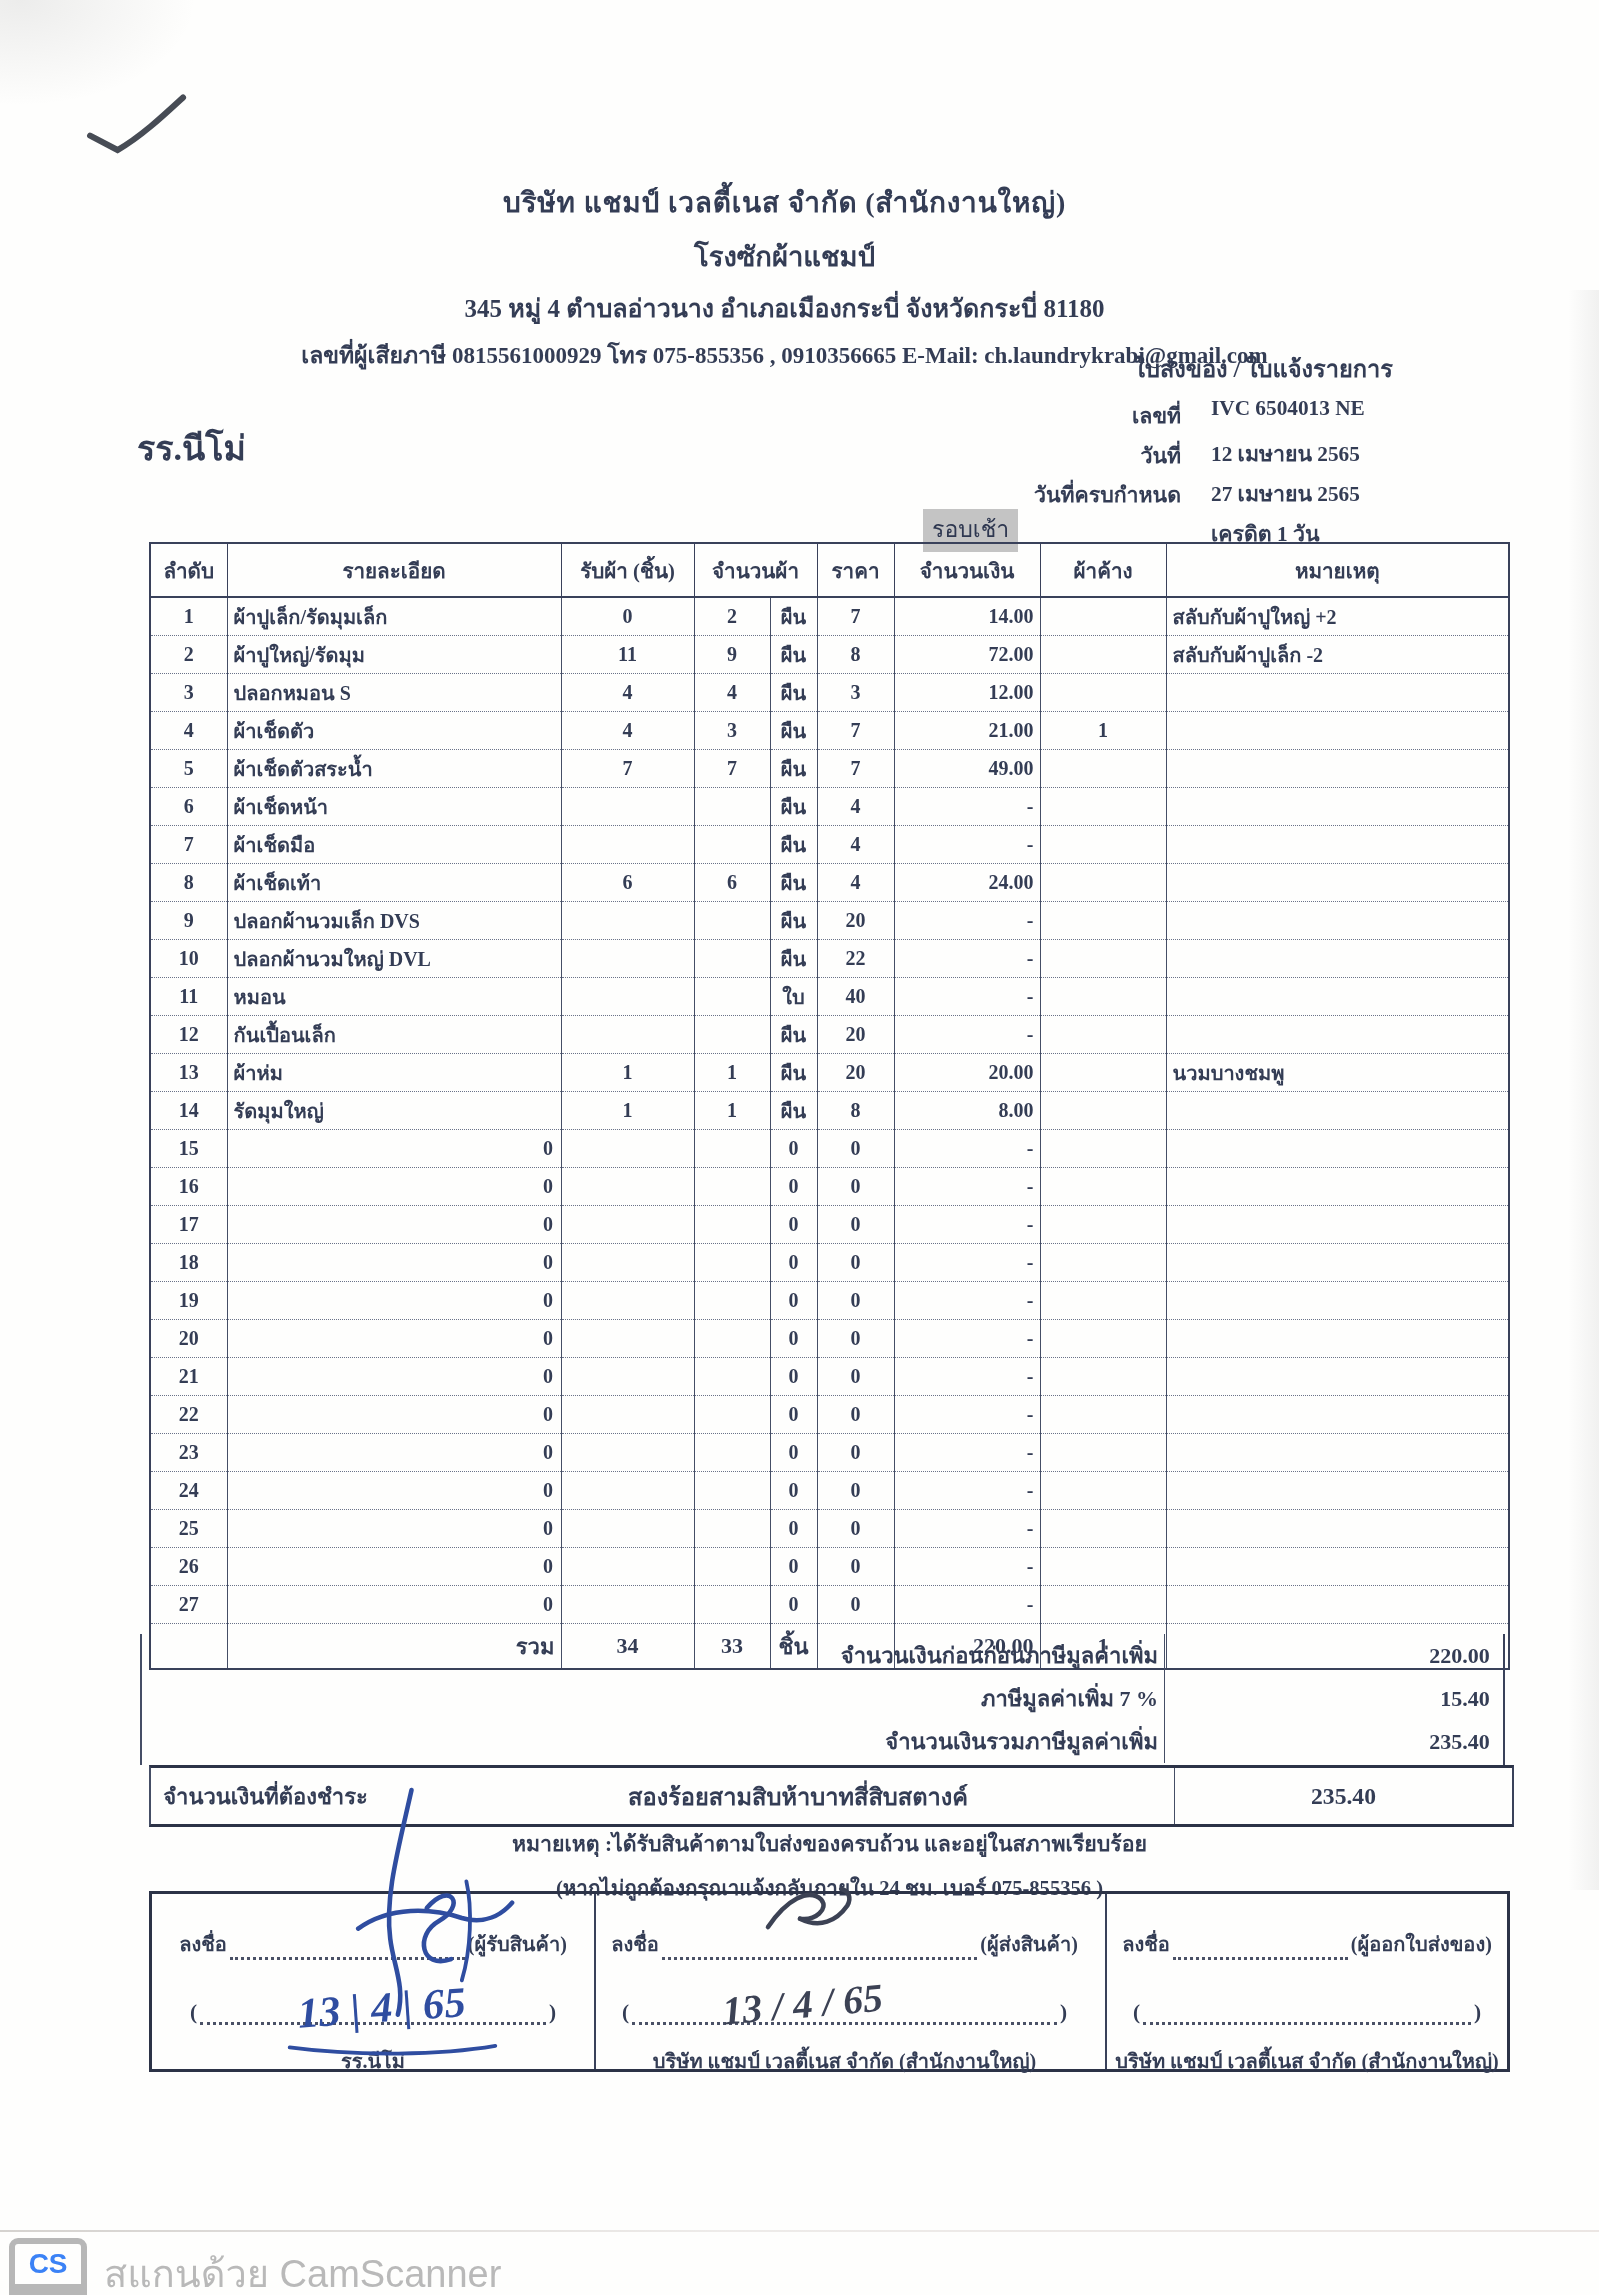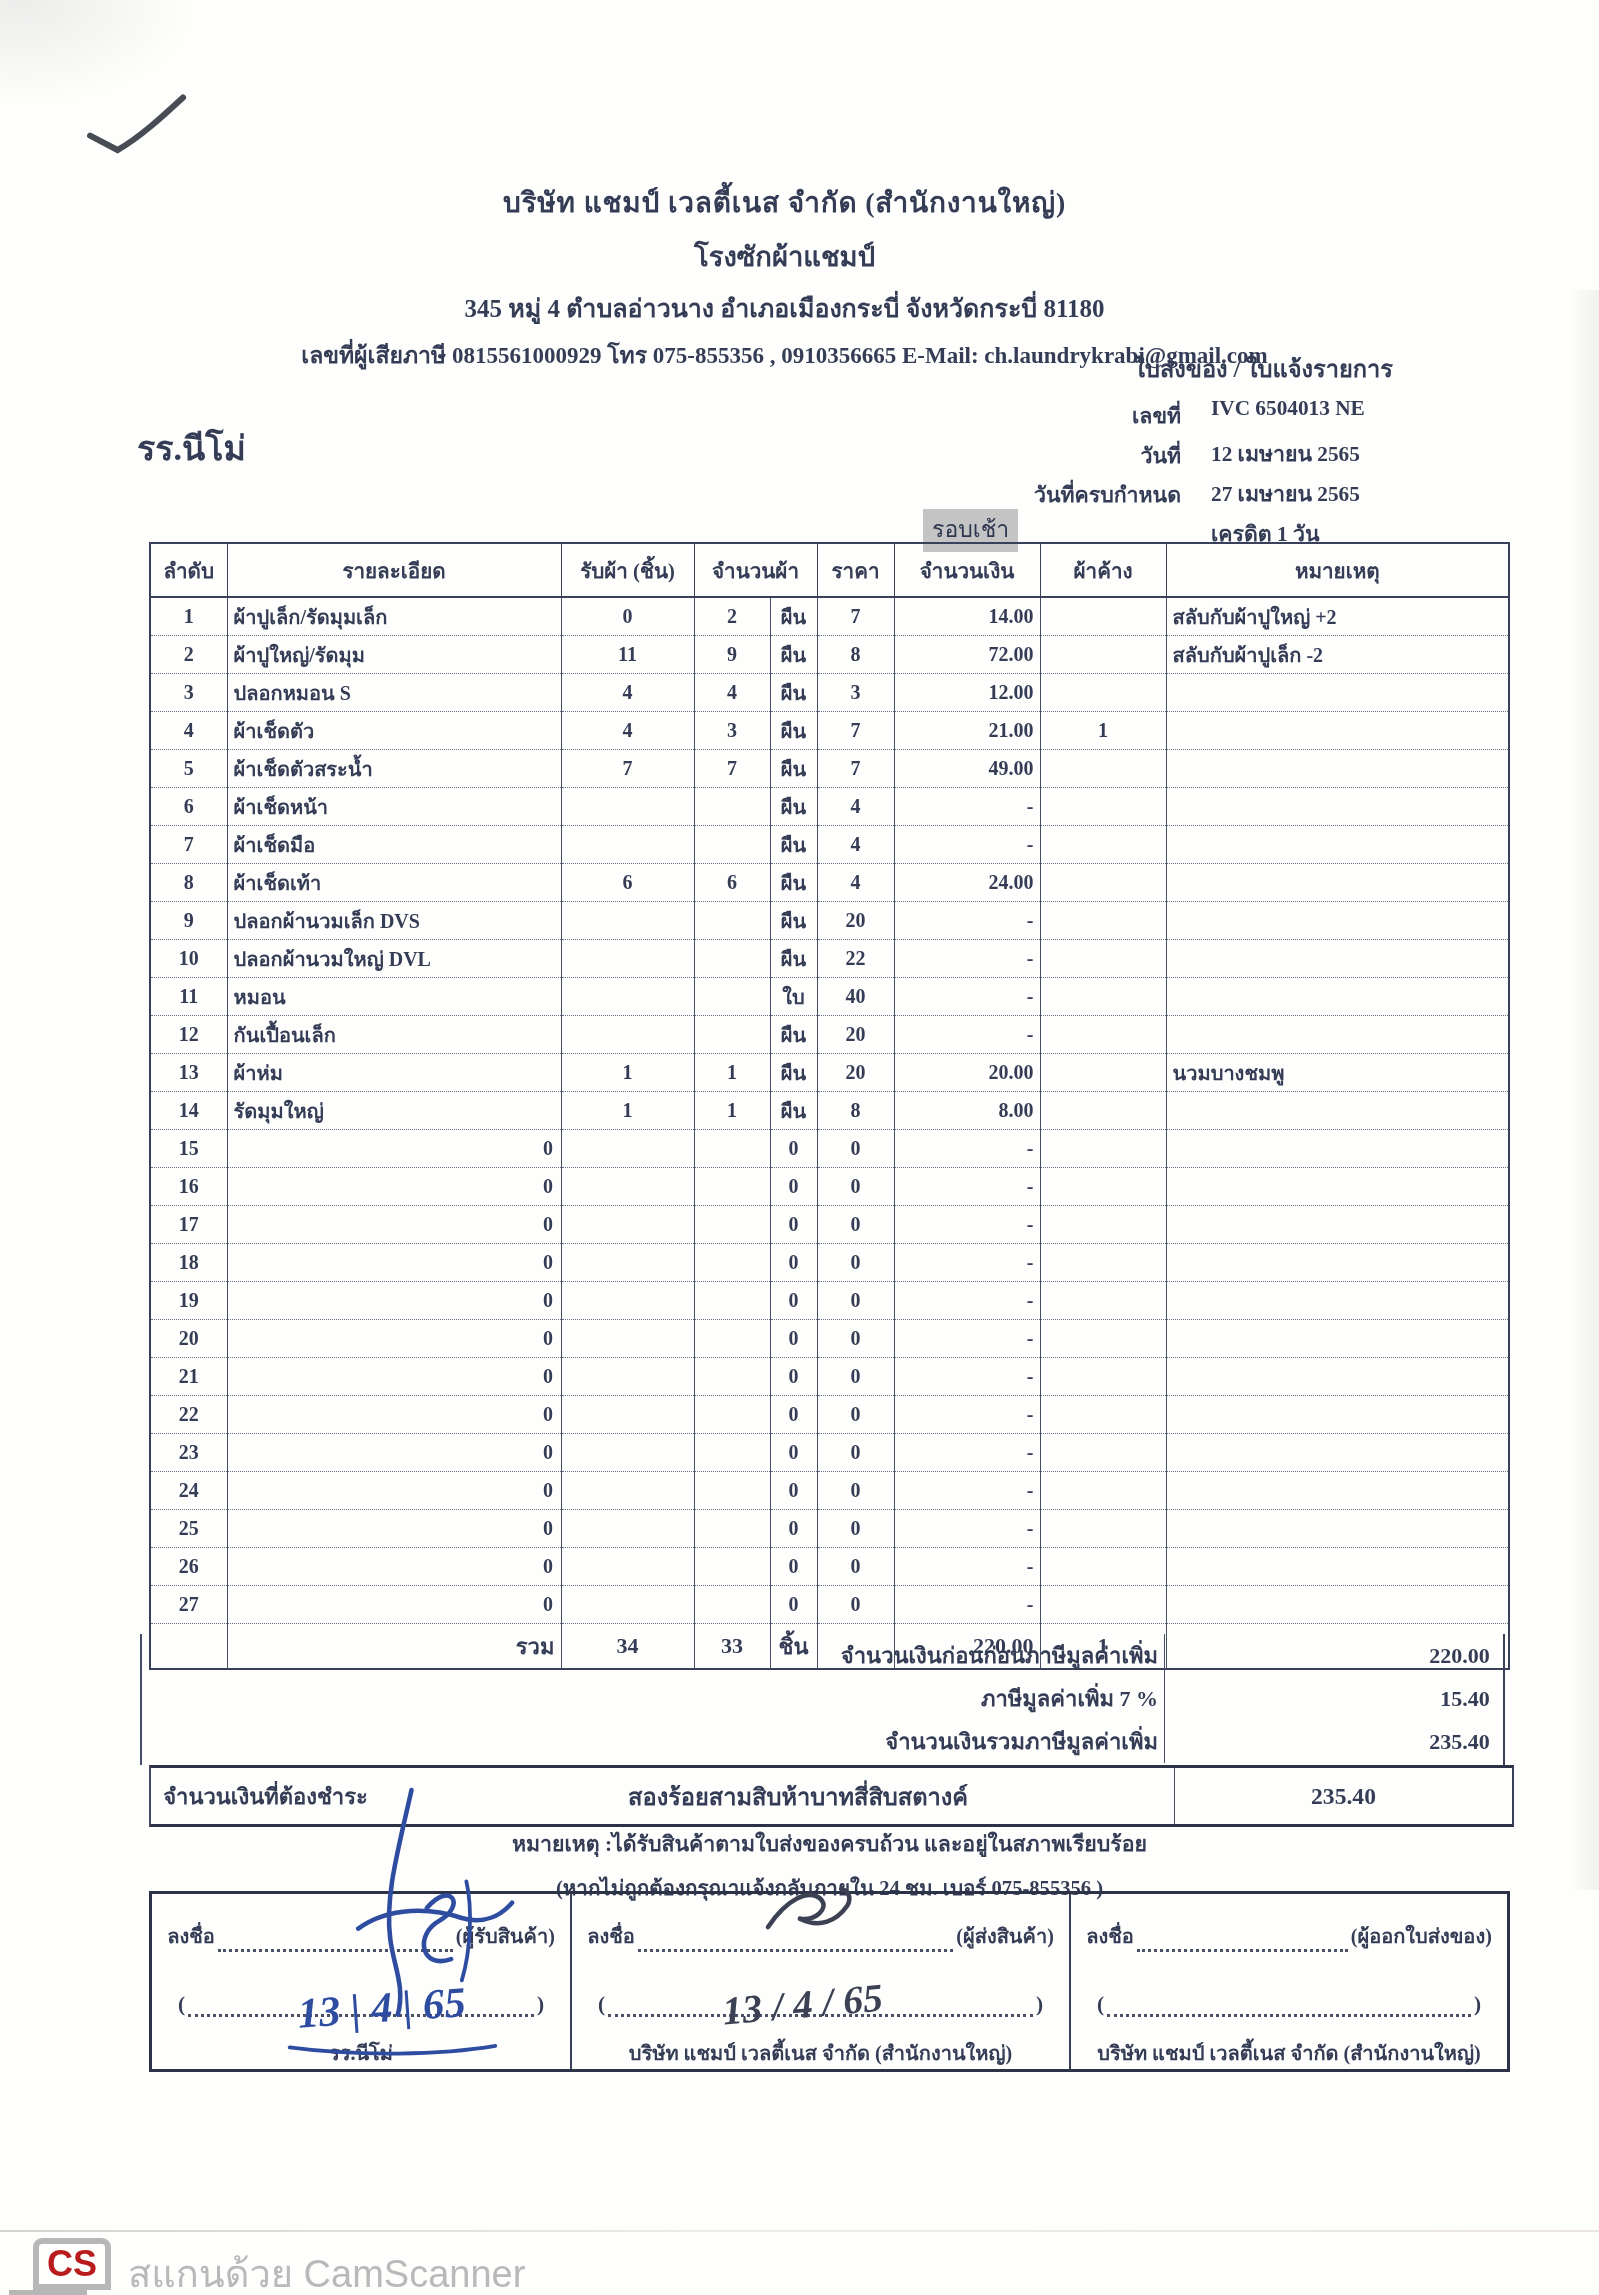--- a/index.html
+++ b/index.html
@@ -65,35 +65,35 @@
       align-items:center;justify-content:center;font-size:23.6px;font-weight:700;box-sizing:border-box;}
 
   
   .notes{position:absolute;left:149px;top:1827px;width:1361px;text-align:center;}
   .note-1{font-size:21.3px;font-weight:700;}
   .note-2{font-size:20.6px;font-weight:700;margin-top:10.7px;}
 
   
   .sig-area{position:absolute;left:149px;top:1891px;width:1361px;height:181px;
       border:3.8px solid #2c3347;display:flex;box-sizing:border-box;}
-  .sig-box{position:relative;padding-top:26px;box-sizing:border-box;}
+  .sig-box{position:relative;padding-top:34px;box-sizing:border-box;margin-left:12px;}
   .sig-box.b1{width:418px;}
   .sig-box.b2{width:499px;border-left:2.3px solid #39415a;}
   .sig-box.b3{flex:1;border-left:2.3px solid #39415a;}
   .sig-line{display:flex;align-items:flex-end;padding:0 15.2px;font-size:20px;font-weight:700;}
   .sig-dots{flex:1;border-bottom:3px dotted #4a5166;margin:0 3px;height:20px;}
   .sig-paren{display:flex;align-items:flex-end;padding:0 26px;margin-top:40px;font-size:21.3px;font-weight:700;}
   .sig-org{text-align:center;margin-top:20px;font-size:20px;font-weight:700;}
 
   
   .cs-footer{position:absolute;left:9.1px;top:2238px;display:flex;align-items:flex-start;}
   .cs-badge{display:flex;flex-direction:column;}
   .cs-top{width:66px;height:40px;border:6.1px solid #b7b7b7;border-radius:9.1px 9.1px 0 0;
-      color:#b91c1c;font-family:"Liberation Sans","DejaVu Sans",sans-serif;
-      font-size:36px;font-weight:700;display:flex;align-items:center;justify-content:center;margin-left:24px;}
+      color:#3b82f6;font-family:"Liberation Sans","DejaVu Sans",sans-serif;
+      font-size:28px;font-weight:700;display:flex;align-items:center;justify-content:center;}
   .cs-tab{width:78px;height:17px;background:#b7b7b7;border-radius:0 0 9.1px 9.1px;}
   .cs-text{margin-left:17px;margin-top:4.6px;color:#b9b9b9;
       font-family:"Liberation Sans","DejaVu Sans",sans-serif;font-size:38px;font-weight:500;}
 
   svg.overlay{position:absolute;left:0;top:0;pointer-events:none;}
   .hand-date{font-family:"Liberation Serif","DejaVu Serif",serif;font-style:italic;font-weight:700;}
 </style>
 </head>
 <body>
 

